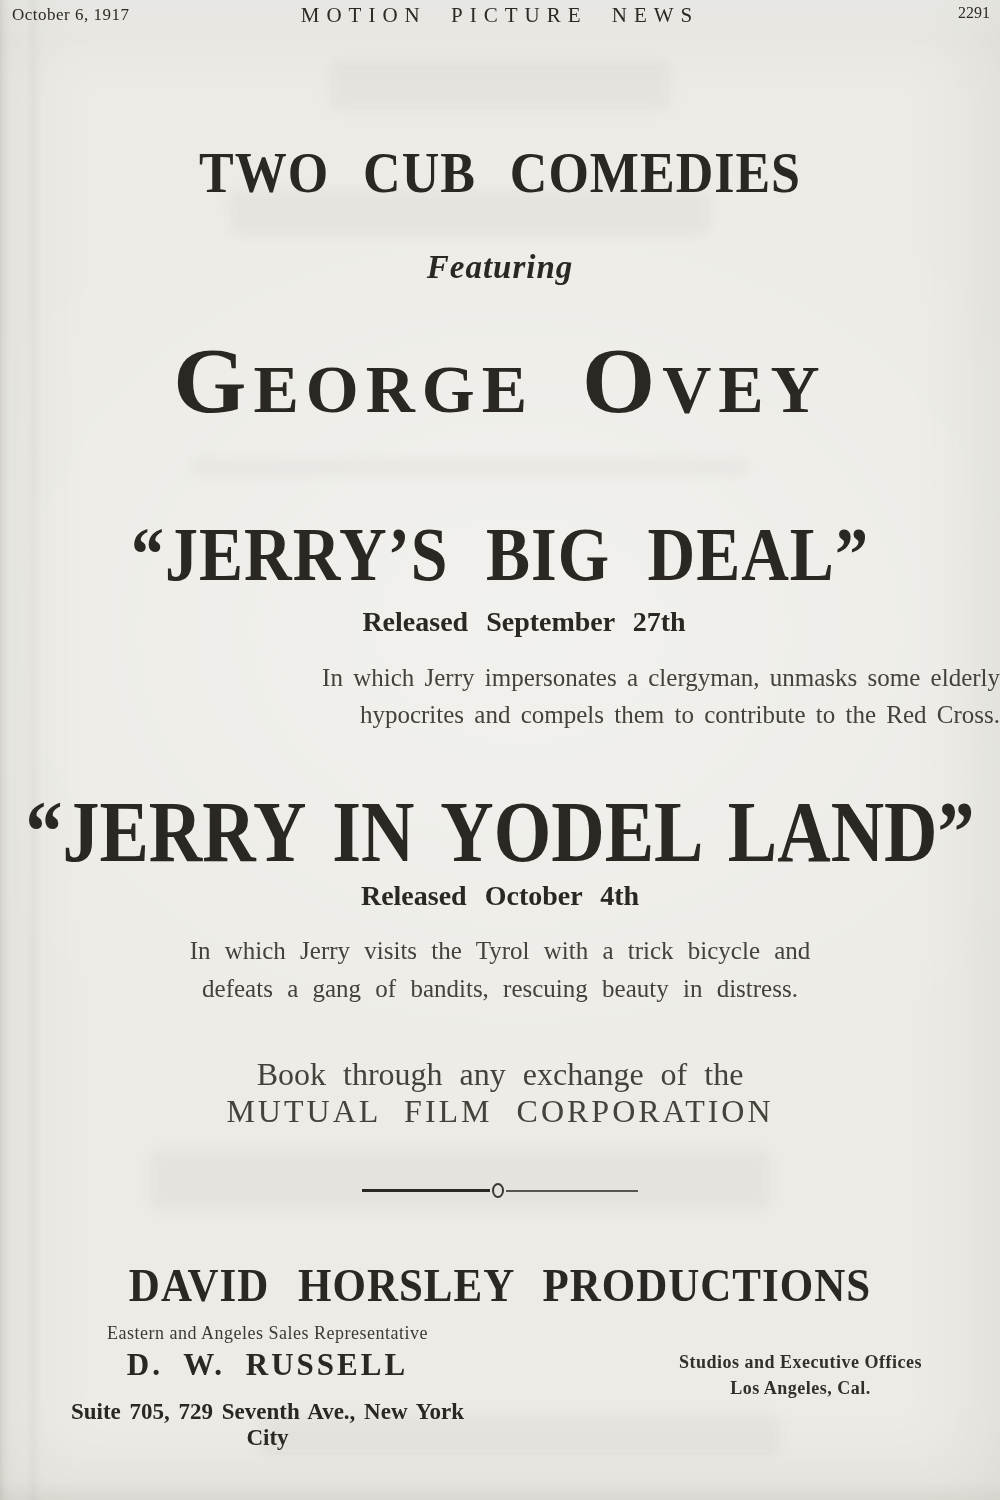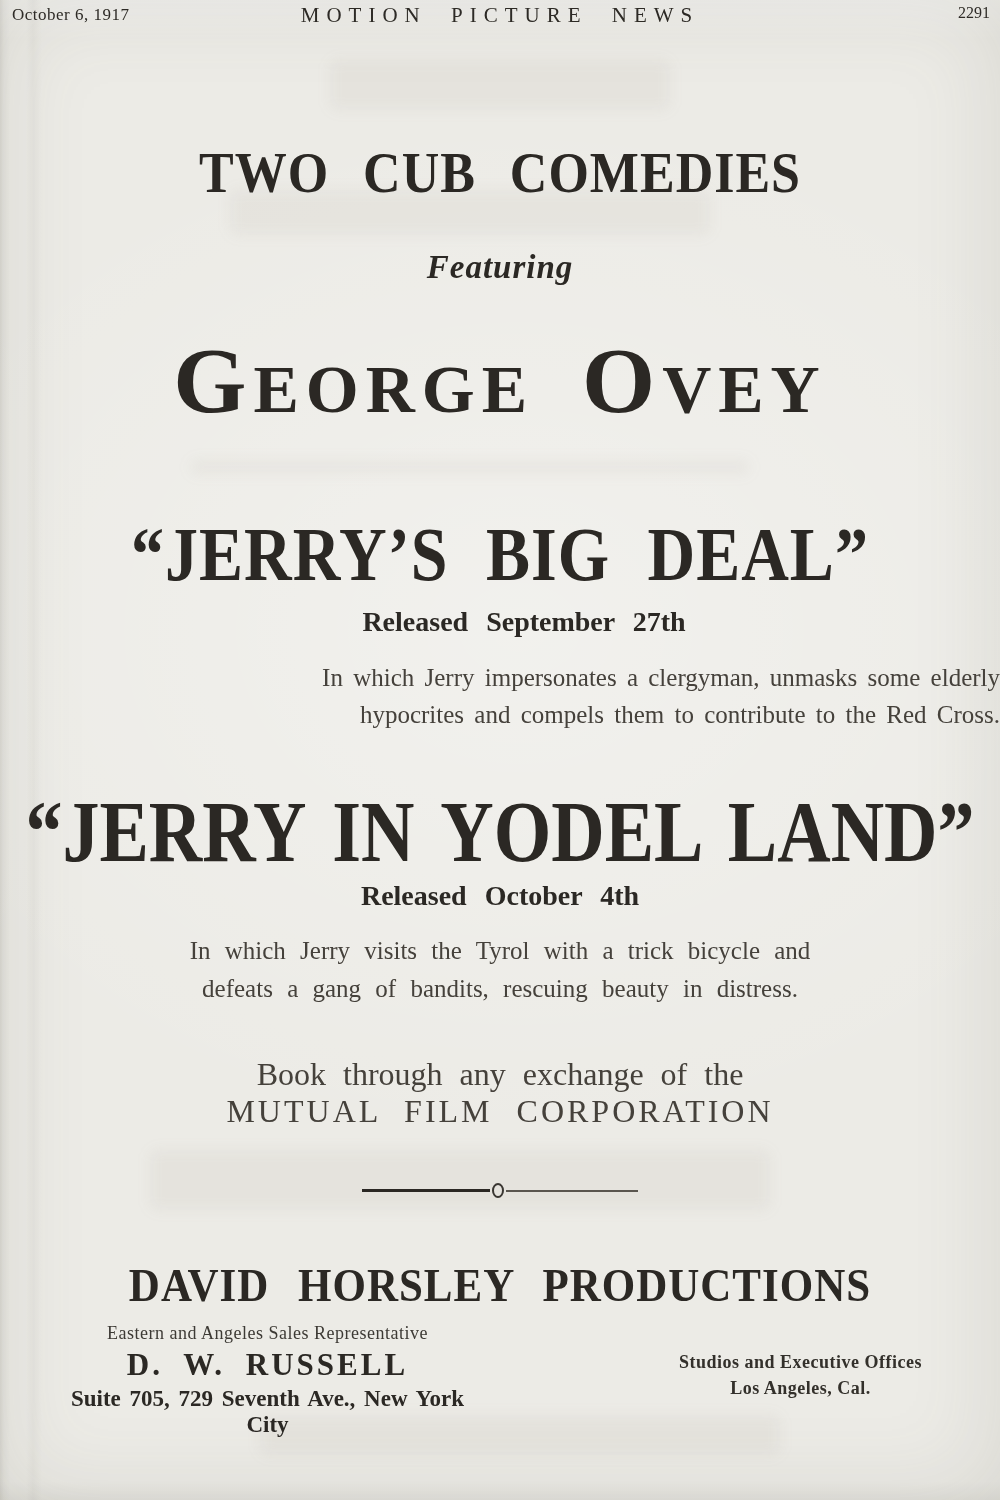--- a/index.html
+++ b/index.html
@@ -52,21 +52,21 @@
   .divider{position:absolute;top:1183px;left:0;width:100%;display:flex;justify-content:center;align-items:center;}
   .div-left{width:128px;height:3px;background:#2b2824;}
   .div-circle{width:8px;height:11px;border:2px solid #3a3732;border-radius:50%;margin:0 2px;background:transparent;}
   .div-right{width:132px;height:2px;background:#5a564f;}
 
   .producer{top:1260px;font-size:43px;font-weight:bold;letter-spacing:1px;word-spacing:17px;transform:scaleY(1.06);transform-origin:50% 0;}
 
   .sales{position:absolute;top:1323px;left:55px;width:425px;text-align:center;}
   .sales-role{font-size:18px;color:#3d3a35;letter-spacing:0.5px;}
   .sales-name{font-size:31px;font-weight:bold;letter-spacing:3px;word-spacing:10px;margin-top:3px;}
-  .sales-address{font-size:23px;font-weight:bold;margin-top:3px;word-spacing:3px;}
+  .sales-address{font-size:23px;font-weight:bold;margin-top:16px;word-spacing:3px;}
 
   .studios{position:absolute;top:1349px;left:628px;width:345px;text-align:center;font-weight:bold;font-size:18px;line-height:26px;letter-spacing:0.5px;color:#33302b;}
 </style>
 </head>
 <body>
 
 <div class="page">
 
   <div class="ghost" style="top:60px;left:330px;width:340px;height:50px;"></div>
   <div class="ghost" style="top:190px;left:230px;width:480px;height:45px;"></div>

